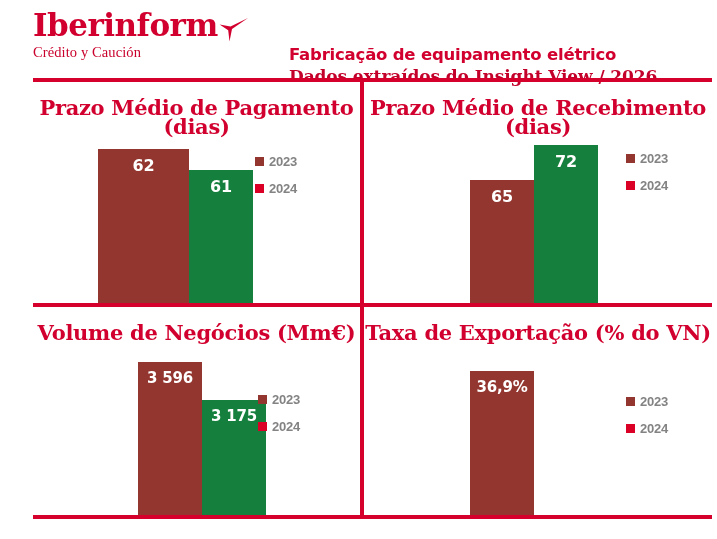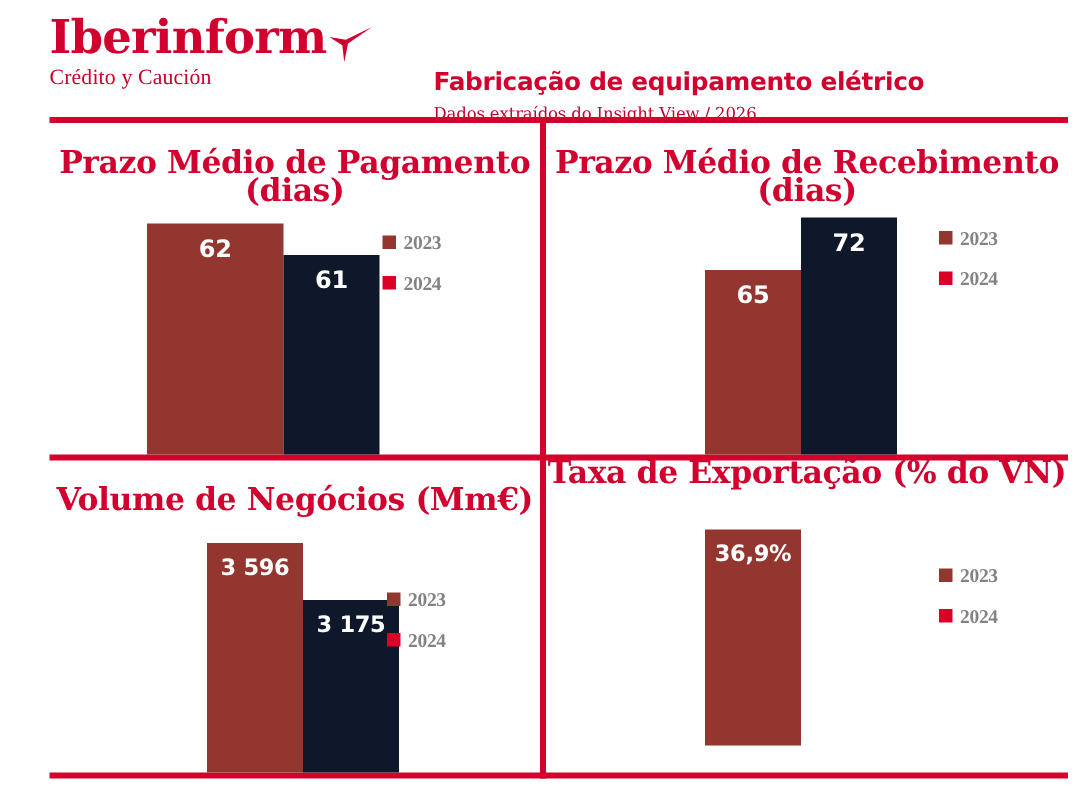--- a/index.html
+++ b/index.html
@@ -62,22 +62,22 @@
   .header-title {
     font-family: "DejaVu Sans", sans-serif;
     font-weight: bold;
     font-size: 16.5px;
     color: #D2002E;
     line-height: 20px;
     letter-spacing: -0.2px;
   }
   .header-sub {
     font-family: "DejaVu Serif", serif;
-    font-weight: normal;
-    font-size: 11px;
+    font-weight: bold;
+    font-size: 17px;
     color: #C2002A;
     line-height: 16px;
     margin-top: 3px;
     letter-spacing: -0.1px;
   }
 
   
   .rule {
     position: absolute;
     background: #D6002C;
@@ -87,21 +87,21 @@
   .rule-bottom { left: 33px;  top: 515px; width: 679px; height: 4px; }
   .rule-vert   { left: 360px; top: 78px;  width: 4px;   height: 441px; }
 
   
   .panel {
     position: absolute;
   }
   .panel-tl { left: 33px;  top: 82px;  width: 327px; height: 221px; }
   .panel-tr { left: 364px; top: 82px;  width: 348px; height: 221px; }
   .panel-bl { left: 33px;  top: 307px; width: 327px; height: 208px; }
-  .panel-br { left: 364px; top: 289px; width: 348px; height: 208px; }
+  .panel-br { left: 364px; top: 307px; width: 348px; height: 208px; }
 
   .panel-title {
     position: absolute;
     left: 0;
     top: 16px;
     width: 100%;
     text-align: center;
     font-family: "DejaVu Serif", "Liberation Serif", serif;
     font-weight: bold;
     font-size: 21px;
@@ -123,21 +123,21 @@
     bottom: 0;
     height: 100%;
     display: flex;
     align-items: flex-end;
   }
   .bar {
     position: relative;
     width: 64px;
   }
   .bar.y2023 { background: #93362F; }
-  .bar.y2024 { background: #0f172a; }
+  .bar.y2024 { background: #15803d; }
   .bar-label {
     position: absolute;
     left: 0;
     width: 100%;
     text-align: center;
     top: 7px;
     color: #ffffff;
     font-family: "DejaVu Sans", sans-serif;
     font-weight: bold;
     font-size: 16px;
@@ -159,21 +159,21 @@
     gap: 5px;
   }
   .legend-swatch {
     width: 9px;
     height: 9px;
     display: inline-block;
   }
   .legend-swatch.y2023 { background: #93362F; }
   .legend-swatch.y2024 { background: #DB0026; }
   .legend-text {
-    font-family: Liberation Serif, serif;
+    font-family: Liberation Sans, sans-serif;
     font-weight: bold;
     font-size: 13px;
     color: #838383;
     letter-spacing: -0.2px;
     line-height: 13px;
   }
 </style>
 </head>
 <body>
 

